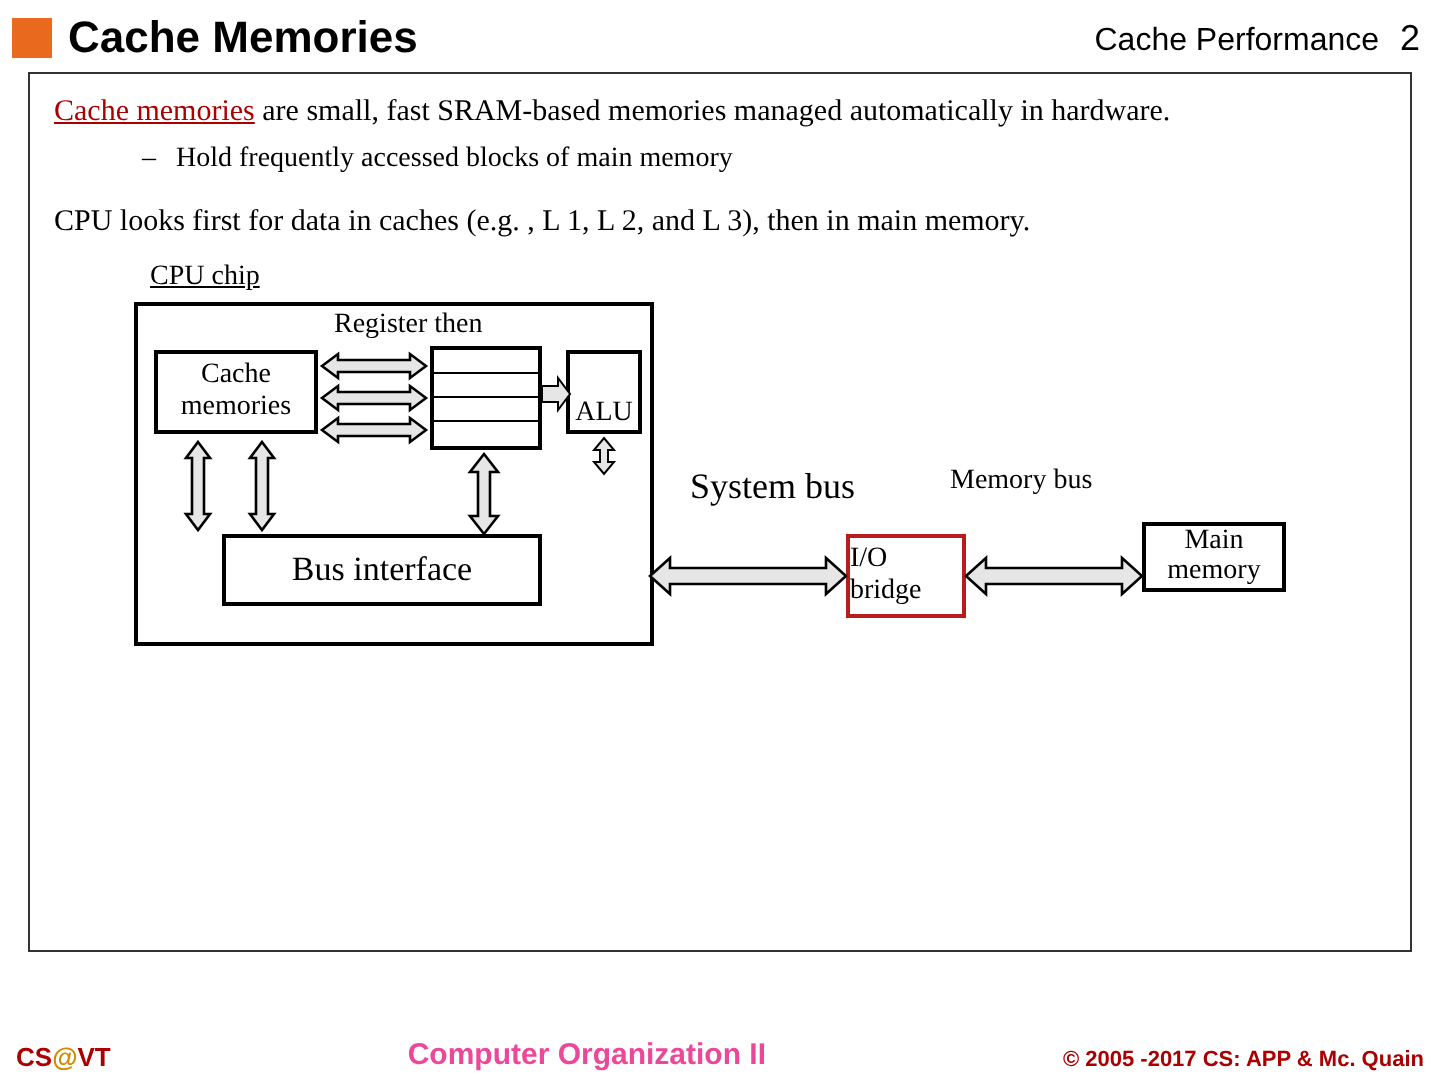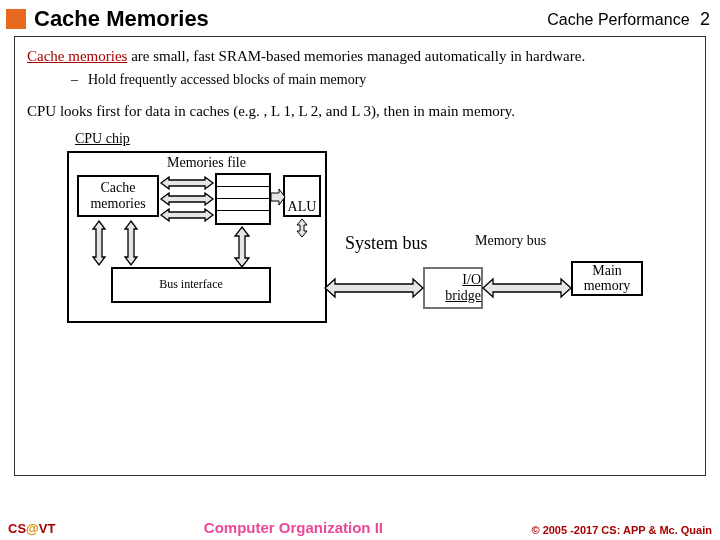--- a/index.html
+++ b/index.html
@@ -135,21 +135,21 @@
     align-items: flex-end;
     justify-content: center;
   }
   .bus-if-box {
     position: absolute;
     left: 44px;
     top: 136px;
     width: 160px;
     height: 36px;
     border: 2px solid #000;
-    font-size: 12px;
+    font-size: 17px;
     display: flex;
     align-items: center;
     justify-content: center;
   }
   .sys-bus-label {
     position: absolute;
     left: 278px;
     top: 102px;
     font-size: 18px;
   }
@@ -158,28 +158,27 @@
     left: 408px;
     top: 102px;
     font-size: 14px;
   }
   .io-bridge-box {
     position: absolute;
     left: 356px;
     top: 136px;
     width: 60px;
     height: 42px;
-    border: 2px solid #737373;
-    font-size: 14px;
-    text-align: right;
+    border: 2px solid #b91c1c;
+    font-size: 14px;
+    text-align: left;
     display: flex;
     align-items: center;
     justify-content: center;
     line-height: 1.1;
-    text-decoration: underline;
   }
   .main-mem-box {
     position: absolute;
     left: 504px;
     top: 130px;
     width: 72px;
     height: 35px;
     border: 2px solid #000;
     font-size: 14px;
     text-align: center;
@@ -236,21 +235,21 @@
 <div class="content-box">
   <p class="para">
     <span class="red-under">Cache memories</span><span> are small, fast SRAM-based memories managed automatically in hardware.</span>
   </p>
   <p class="bullet">Hold frequently accessed blocks of main memory</p>
   <p class="para">CPU looks first for data in caches (e.g. , L 1, L 2, and L 3), then in main memory.</p>
 
   <div class="diagram">
     <div class="cpu-chip-label">CPU chip</div>
     <div class="chip-outer"></div>
-    <div class="reg-file-label">Memories file</div>
+    <div class="reg-file-label">Register then</div>
     <div class="reg-file-box">
       <div class="reg-row"></div>
       <div class="reg-row"></div>
       <div class="reg-row"></div>
       <div class="reg-row"></div>
     </div>
     <div class="cache-box">
         <span>Cache memories</span>
       </div>
     <div class="alu-box">

